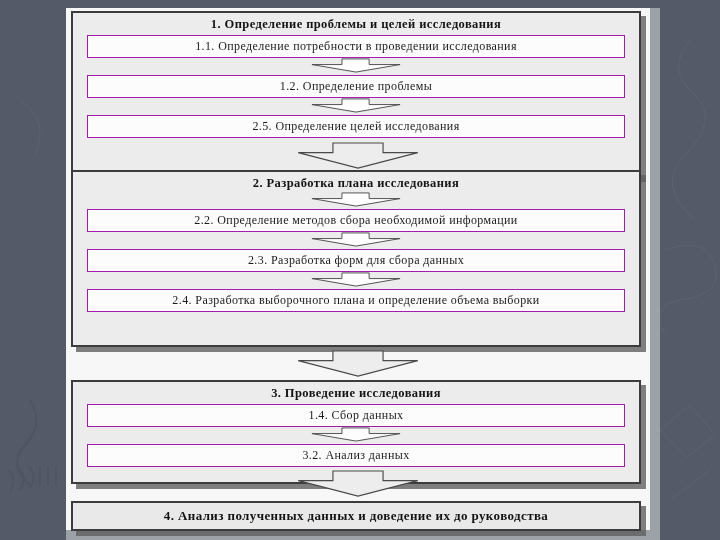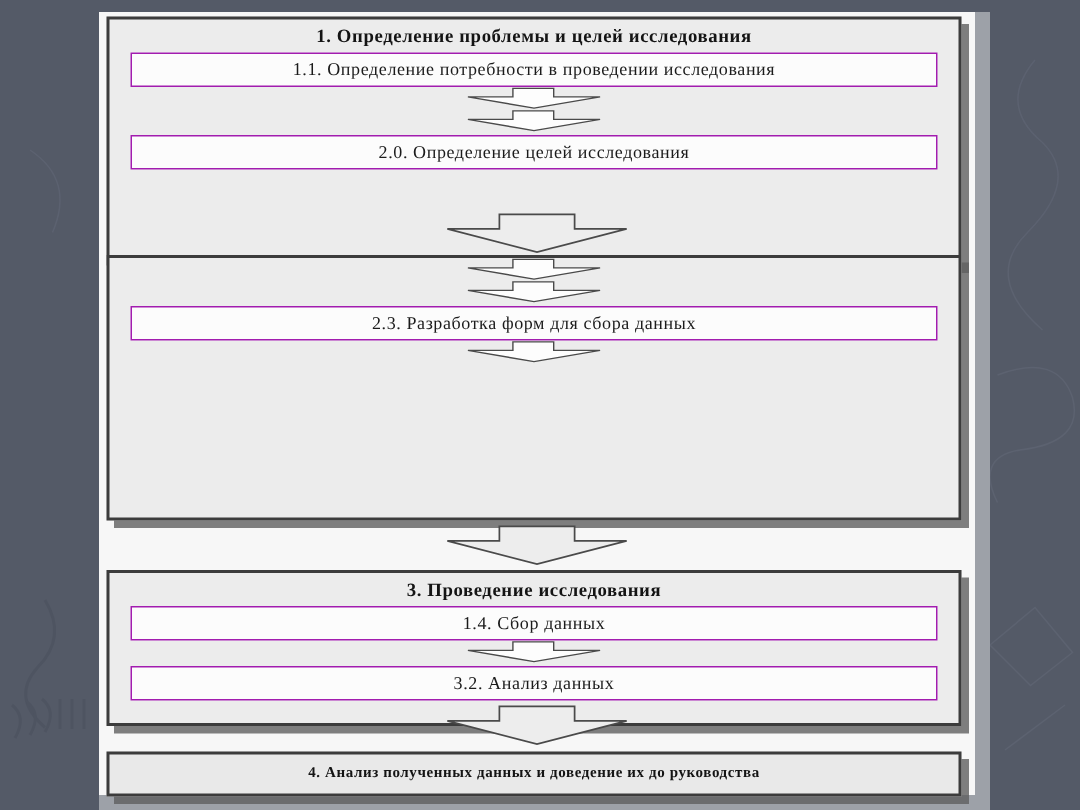--- a/index.html
+++ b/index.html
@@ -87,21 +87,21 @@
     left: 5px;
     top: 493px;
     width: 570px;
     height: 30px;
     box-sizing: border-box;
     background: #e9e9e9;
     border: 2px solid #3c3c3c;
     box-shadow: 5px 5px 0 rgba(95, 95, 95, 0.8);
     text-align: center;
     line-height: 26px;
-    font-size: 10px;
+    font-size: 13px;
     font-weight: bold;
     letter-spacing: 0.4px;
     color: #141414;
   }
 </style>
 </head>
 <body>
 
 <div class="stage">
 
@@ -120,41 +120,45 @@
   </svg>
 
   <div class="slide">
 
     <div class="group group-1">
       <div class="group-title">1. Определение проблемы и целей исследования</div>
       <div class="inner-box">1.1. Определение потребности в проведении исследования</div>
       <svg class="small-arrow" width="96" height="15" viewBox="0 0 96 16">
         <polygon points="33,1 62,1 62,7 95,7 48,15 1,7 33,7" fill="#fdfdfd" stroke="#4a4a4a" stroke-width="1"></polygon>
       </svg>
+      <div class="inner-box">1.2. Определение проблемы</div>
       <svg class="small-arrow" width="96" height="15" viewBox="0 0 96 16">
         <polygon points="33,1 62,1 62,7 95,7 48,15 1,7 33,7" fill="#fdfdfd" stroke="#4a4a4a" stroke-width="1"></polygon>
       </svg>
-      <div class="inner-box">2.0. Определение целей исследования</div>
+      <div class="inner-box">2.5. Определение целей исследования</div>
     </div>
 
     <svg class="big-arrow big-arrow-1" width="126" height="27" viewBox="0 0 126 28">
       <polygon points="37,1 89,1 89,11 125,11 63,27 1,11 37,11" fill="#ededed" stroke="#4a4a4a" stroke-width="1.2"></polygon>
     </svg>
 
     <div class="group group-2">
+      <div class="group-title">2. Разработка плана исследования</div>
       <svg class="small-arrow" width="96" height="15" viewBox="0 0 96 16">
         <polygon points="33,1 62,1 62,7 95,7 48,15 1,7 33,7" fill="#fdfdfd" stroke="#4a4a4a" stroke-width="1"></polygon>
       </svg>
+      <div class="inner-box">2.2. Определение методов сбора необходимой информации</div>
       <svg class="small-arrow" width="96" height="15" viewBox="0 0 96 16">
         <polygon points="33,1 62,1 62,7 95,7 48,15 1,7 33,7" fill="#fdfdfd" stroke="#4a4a4a" stroke-width="1"></polygon>
       </svg>
       <div class="inner-box">2.3. Разработка форм для сбора данных</div>
       <svg class="small-arrow" width="96" height="15" viewBox="0 0 96 16">
         <polygon points="33,1 62,1 62,7 95,7 48,15 1,7 33,7" fill="#fdfdfd" stroke="#4a4a4a" stroke-width="1"></polygon>
       </svg>
+      <div class="inner-box">2.4. Разработка выборочного плана и определение объема выборки</div>
     </div>
 
     <svg class="big-arrow big-arrow-2" width="126" height="27" viewBox="0 0 126 28">
       <polygon points="37,1 89,1 89,11 125,11 63,27 1,11 37,11" fill="#ededed" stroke="#4a4a4a" stroke-width="1.2"></polygon>
     </svg>
 
     <div class="group group-3">
       <div class="group-title">3. Проведение исследования</div>
       <div class="inner-box">1.4. Сбор данных</div>
       <svg class="small-arrow" width="96" height="15" viewBox="0 0 96 16">

